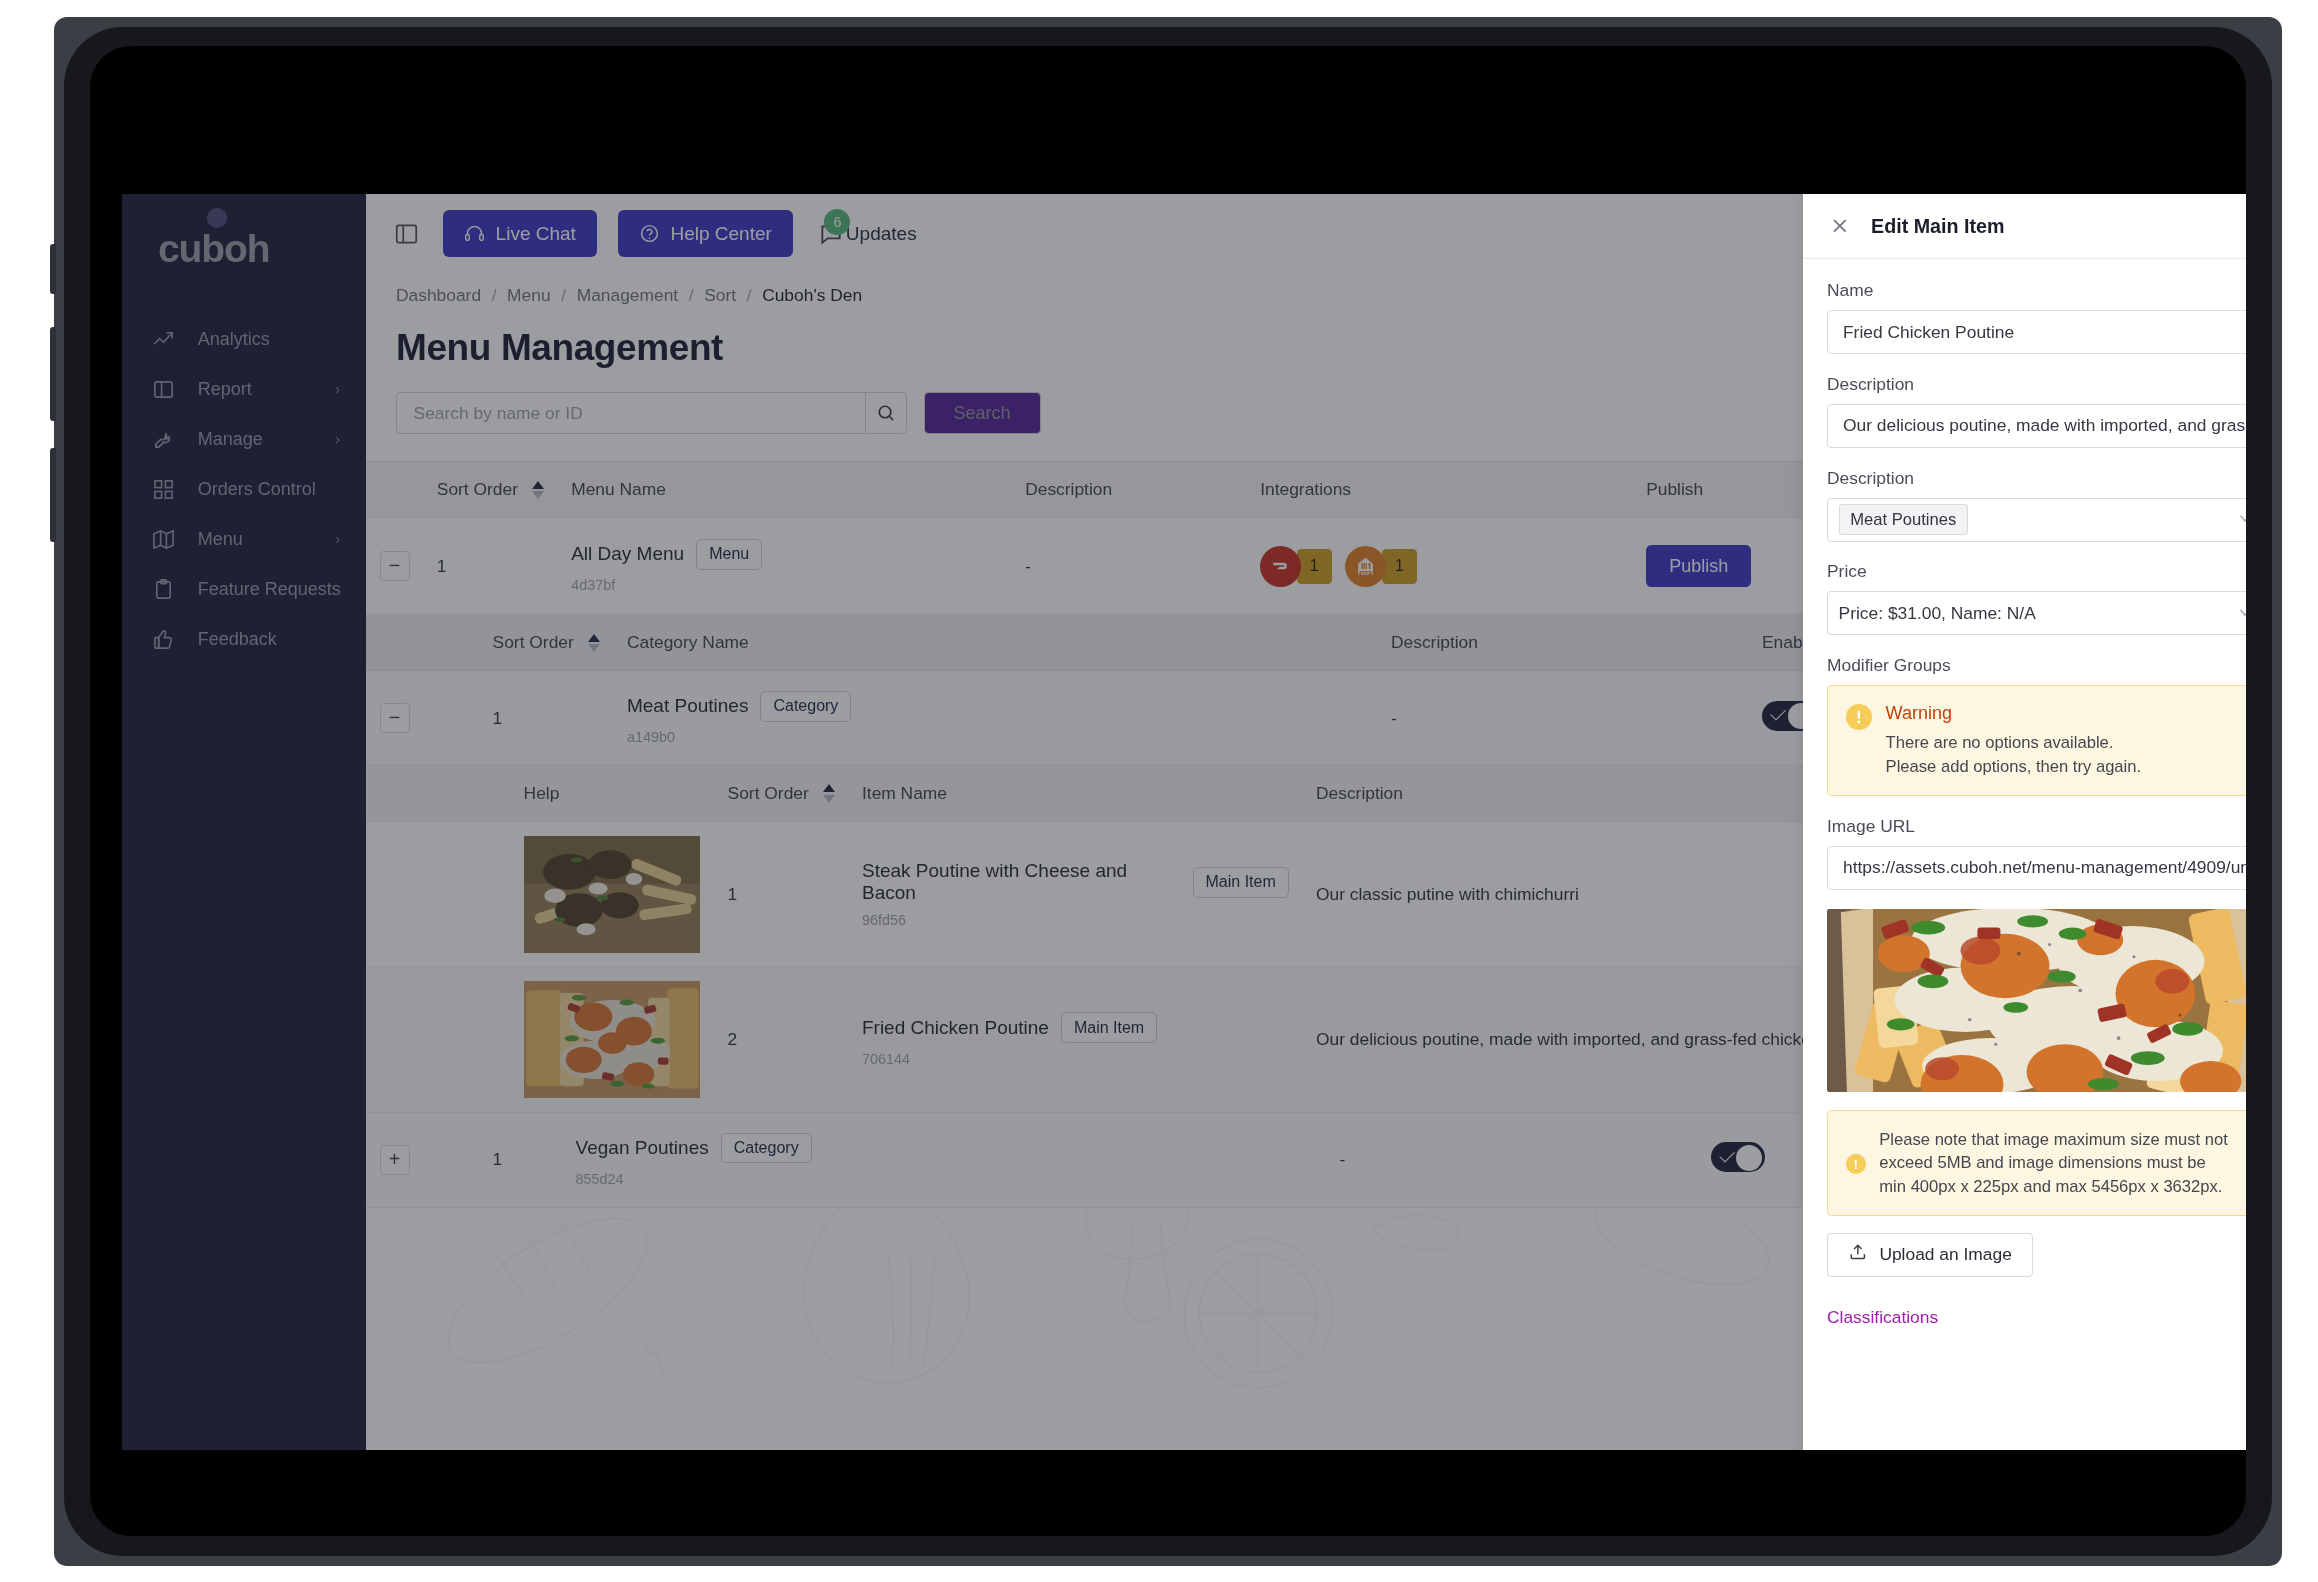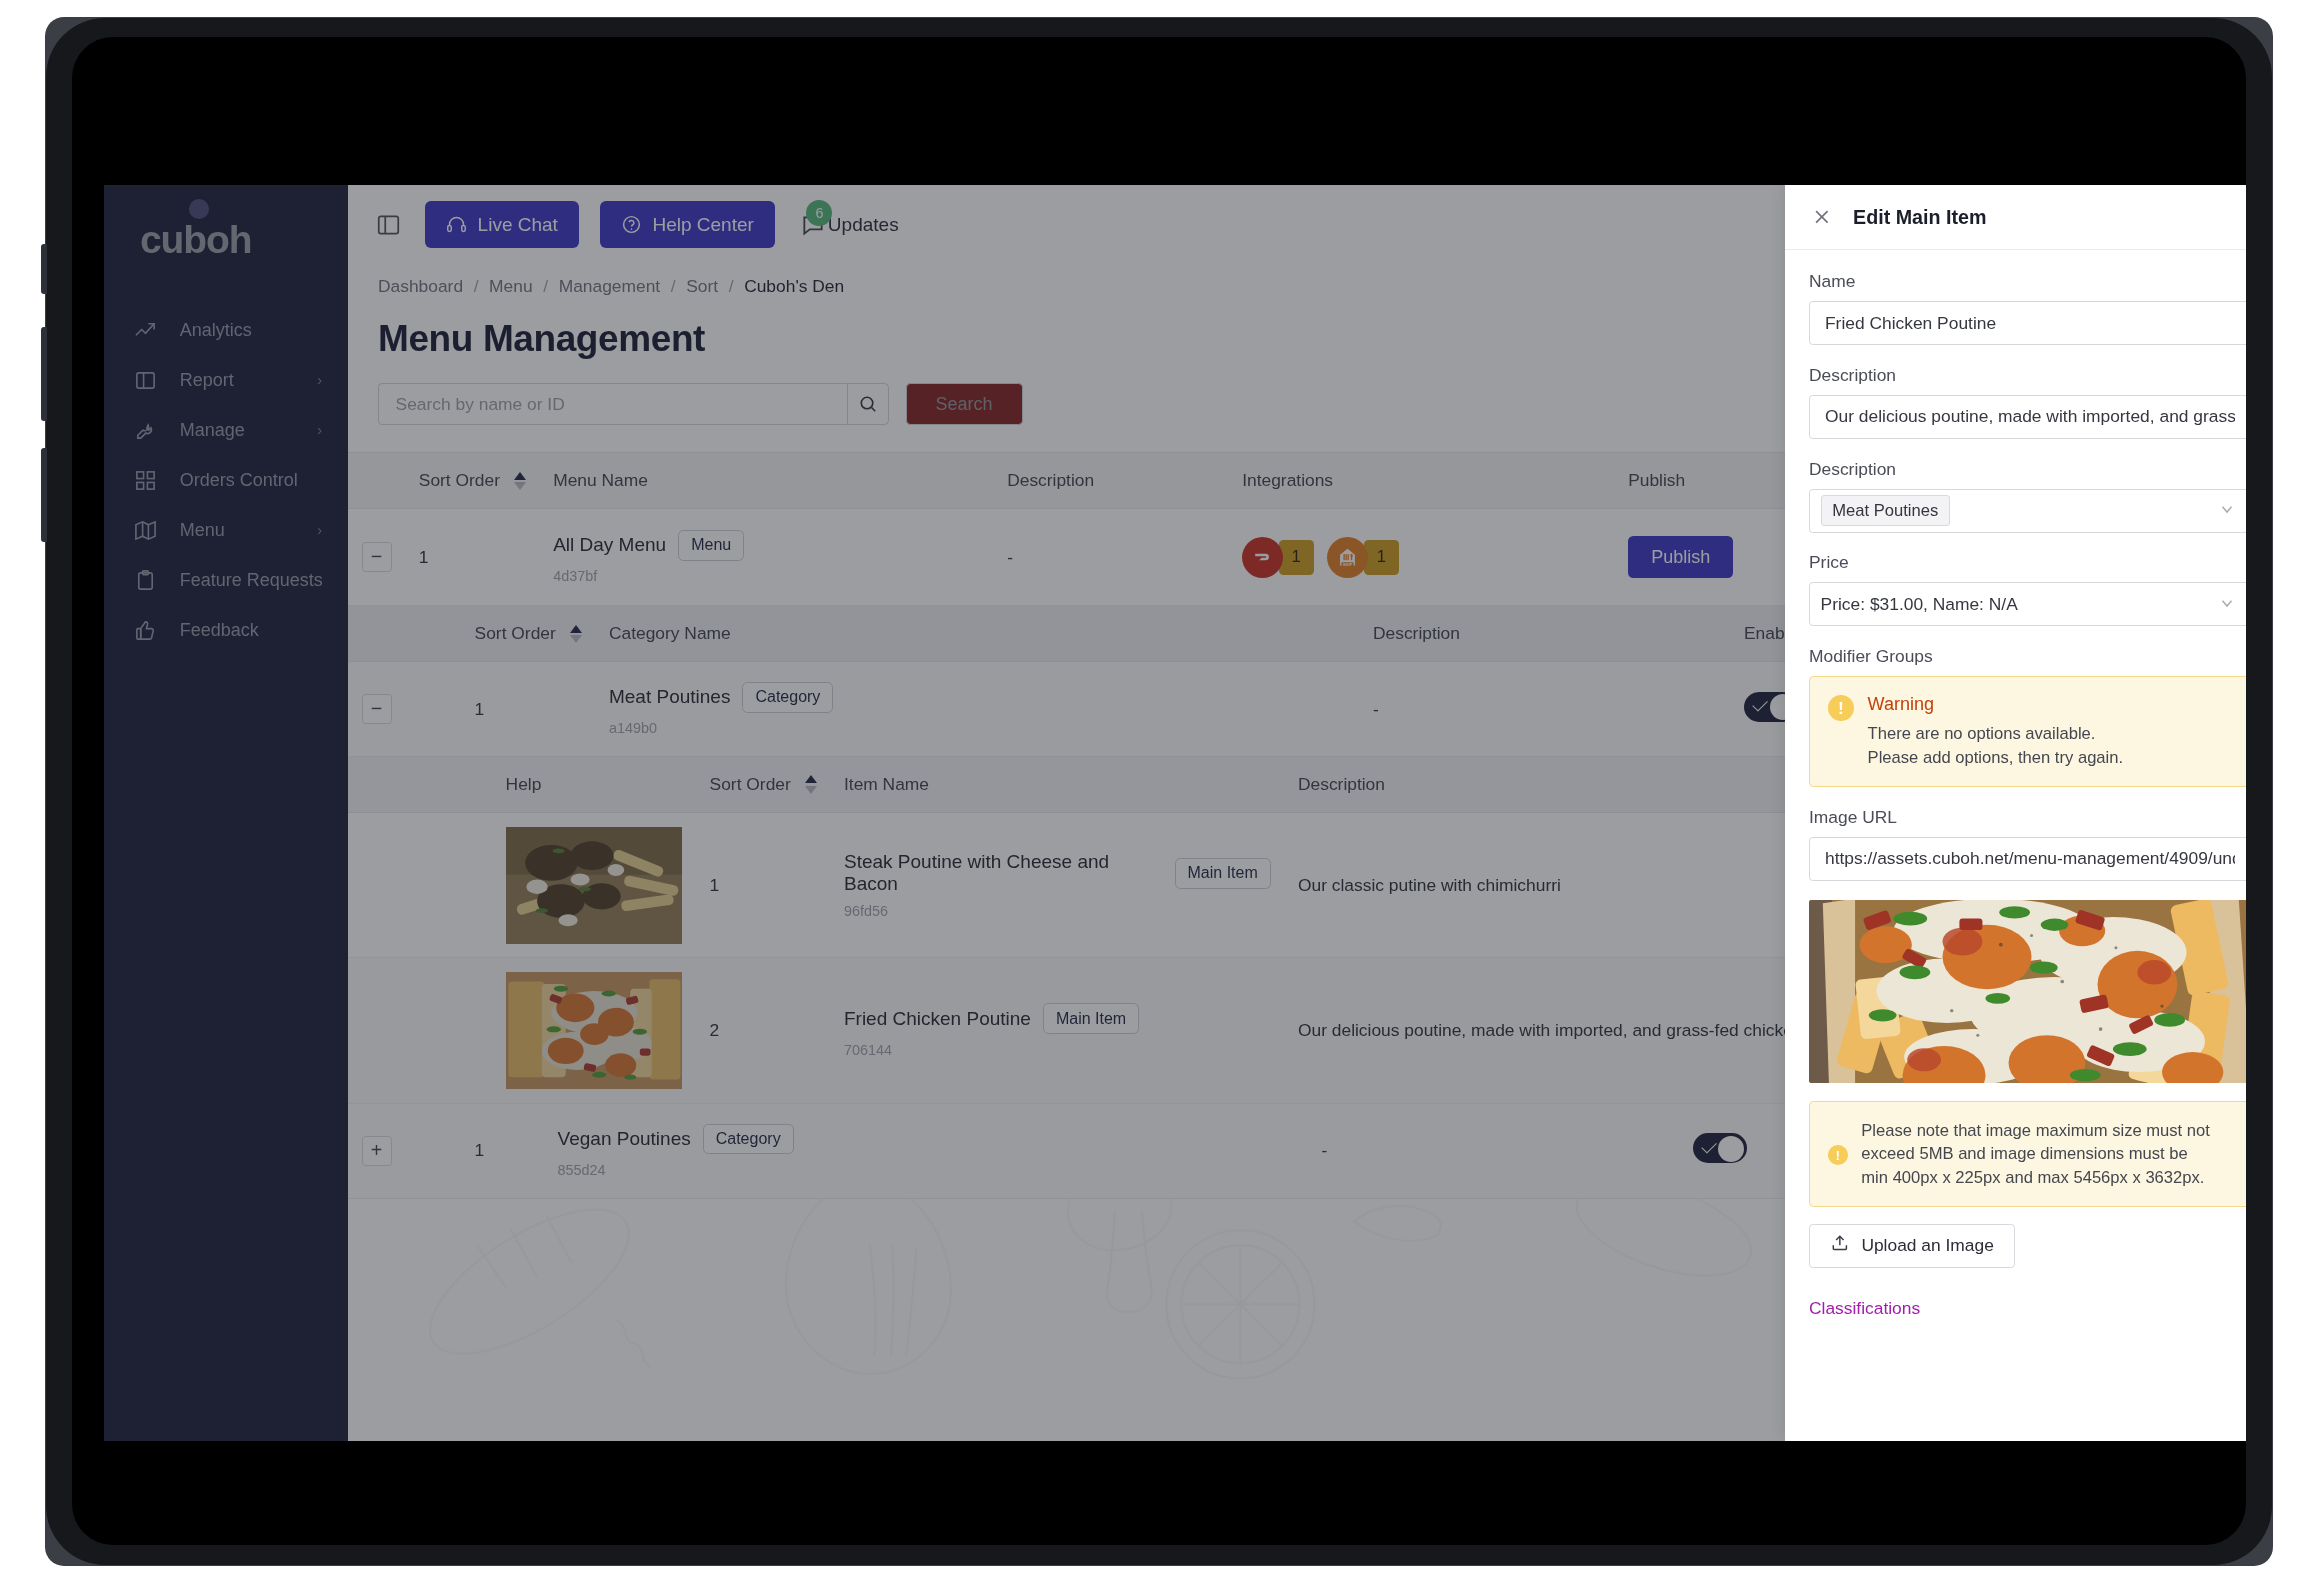--- a/index.html
+++ b/index.html
@@ -6,25 +6,25 @@
   html, body {
     width: 2319px; height: 1583px;
     background: #ffffff;
     font-family: "Liberation Sans", sans-serif;
     overflow: hidden;
   }
 
   
   .device-outer {
     position: absolute;
-    left: 45px; top: 16.6px;
+    left: 54px; top: 16.6px;
     width: 2228px; height: 1549px;
     background: #3b3f45;
-    border-radius: 19px;
-    padding: 1px;
+    border-radius: 13px;
+    padding: 10px;
   }
   .device-bezel {
     width: 100%; height: 100%;
     background: #17181c;
     border-radius: 59px;
     padding: 19.7px 26px;
   }
   .device-screen {
     position: relative;
     width: 100%; height: 100%;
@@ -201,21 +201,21 @@
     background: #fff;
     display: flex; align-items: center; justify-content: center;
     cursor: pointer;
   }
   .search-icon-btn svg { width: 19.7px; height: 19.7px; stroke: #2d3038; fill: none; stroke-width: 2; }
   .search-btn {
     margin-left: 16.6px;
     height: 42px;
     border: 0.8px solid #d3d5da;
     border-radius: 4.5px;
-    background: #7f1d1d;
+    background: #4c1d95;
     padding: 0 29px;
     font-size: 18px;
     color: #8d9099;
     cursor: pointer;
     font-family: "Liberation Sans", sans-serif;
   }
 
   
   .tables { position: relative; z-index: 2; margin-top: 27px; }
   .tbl { width: 100%; border-collapse: collapse; }

